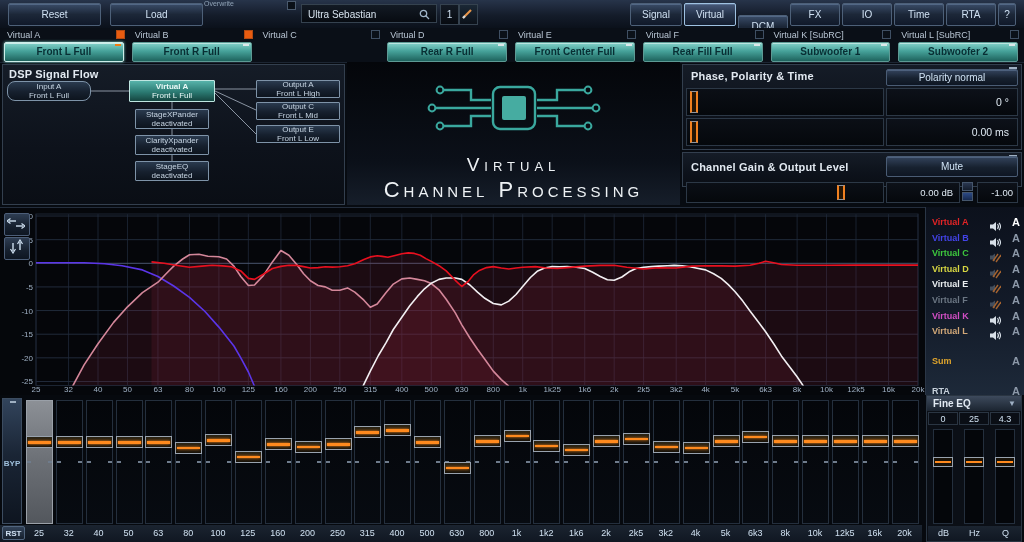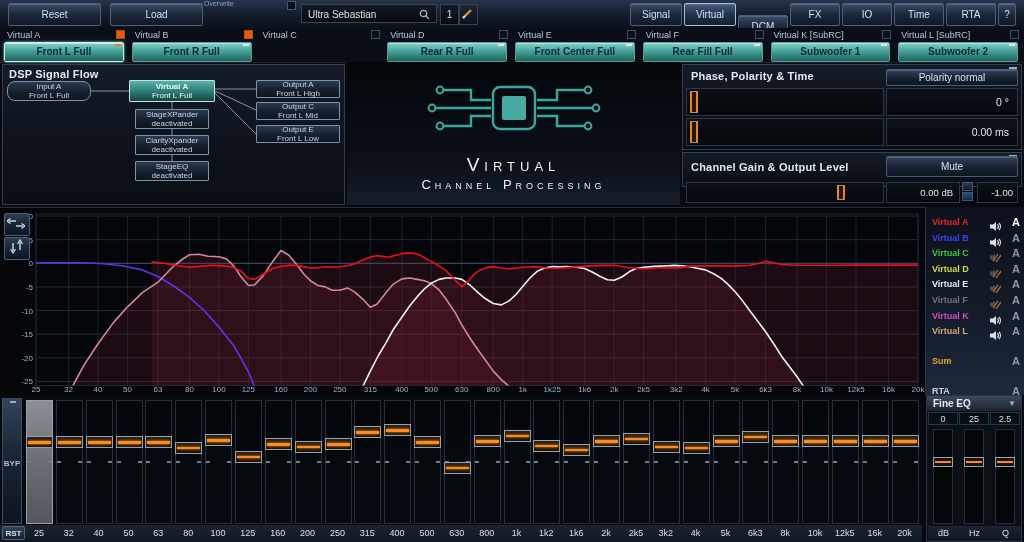--- a/index.html
+++ b/index.html
@@ -41,21 +41,21 @@
   
   .panel{position:absolute;border:1px solid #333f4e;background:linear-gradient(180deg,#151c27 0%,#0d121b 60%,#0a0e15 100%);box-sizing:border-box;}
   .ptitle{position:absolute;left:8px;top:5px;font-size:11px;font-weight:bold;color:#e2e9f1;letter-spacing:.2px;}
   .corner-dash{position:absolute;right:4px;top:2px;width:8px;height:2px;background:#9fb0c2;}
   .flowbox{position:absolute;border:1px solid #7e93a8;border-radius:1px;background:linear-gradient(180deg,#2a3a4e 0%,#16202e 55%,#0d141e 100%);
            color:#c6d4e2;font-size:8px;text-align:center;display:flex;flex-direction:column;justify-content:center;line-height:9px;box-sizing:border-box;}
   .flowbox.teal{background:linear-gradient(180deg,#57b3aa 0%,#2b7a72 55%,#154540 100%);color:#eafaf8;border-color:#bfe6e1;font-weight:bold;}
   .flowbox .sub{font-weight:normal;}
   #brandbox{position:absolute;left:347px;top:62px;width:333px;height:143px;background:linear-gradient(180deg,#04060a 0%,#0b1019 70%,#161e2a 100%);}
   #brand-t1{position:absolute;left:0;width:333px;top:92px;text-align:center;font-variant:small-caps;font-size:19px;letter-spacing:5px;color:#eef2f5;}
-  #brand-t2{position:absolute;left:0;width:333px;top:115px;text-align:center;font-variant:small-caps;font-size:13px;letter-spacing:4px;color:#eef2f5;}
+  #brand-t2{position:absolute;left:0;width:333px;top:115px;text-align:center;font-variant:small-caps;font-size:22px;letter-spacing:4px;color:#eef2f5;}
   .hslider{position:absolute;border:1px solid #2c3846;background:linear-gradient(180deg,#0b0f16,#05080c);box-sizing:border-box;}
   .hhandle{position:absolute;width:8px;border-left:2px solid #f08020;border-right:2px solid #f08020;background:#241505;
            border-top:1px solid #8a94a2;border-bottom:1px solid #8a94a2;box-sizing:border-box;}
   .valbox{position:absolute;border:1px solid #2c3846;background:linear-gradient(180deg,#0d1119,#05080c);box-sizing:border-box;
           color:#dfe9f2;font-size:10.5px;text-align:right;}
   .pbtn{position:absolute;border:1px solid #4a5c74;border-radius:2px;background:linear-gradient(180deg,#33435c 0%,#17212f 55%,#0e1623 100%);
         color:#cfe2f4;font-size:10px;text-align:center;box-shadow:inset 0 1px 0 rgba(160,190,230,.25);box-sizing:border-box;}
   #gain-stepper{position:absolute;left:279px;top:29px;width:13px;height:21px;}
   #gain-stepper .s1,#gain-stepper .s2{position:absolute;left:0;width:11px;height:9px;border:1px solid #45566c;background:linear-gradient(180deg,#2a3750,#141d2c);box-sizing:border-box;}
   #gain-stepper .s2{top:10px;background:linear-gradient(180deg,#2c4a86,#16294e);}
@@ -670,21 +670,21 @@
       </div>
       <div id="fine-cols">
           <div class="fcell" style="left: 1px; width: 30px;">0</div>
           <div class="ftrack" style="left: 6px;">
             <div class="fhandle" style="top: 26.56px;"></div>
           </div>
           <div class="fcell" style="left: 32px; width: 30px;">25</div>
           <div class="ftrack" style="left: 37px;">
             <div class="fhandle" style="top: 26.56px;"></div>
           </div>
-          <div class="fcell" style="left: 63px; width: 30px;">2.5</div>
+          <div class="fcell" style="left: 63px; width: 30px;">4.3</div>
           <div class="ftrack" style="left: 68px;">
             <div class="fhandle" style="top: 26.56px;"></div>
           </div>
         </div>
       <div id="fine-strip">
           <div class="funit" style="left: 0px; width: 31px;">dB</div>
           <div class="funit" style="left: 31px; width: 31px;">Hz</div>
           <div class="funit" style="left: 62px; width: 31px;">Q</div>
         </div>
     </div>

